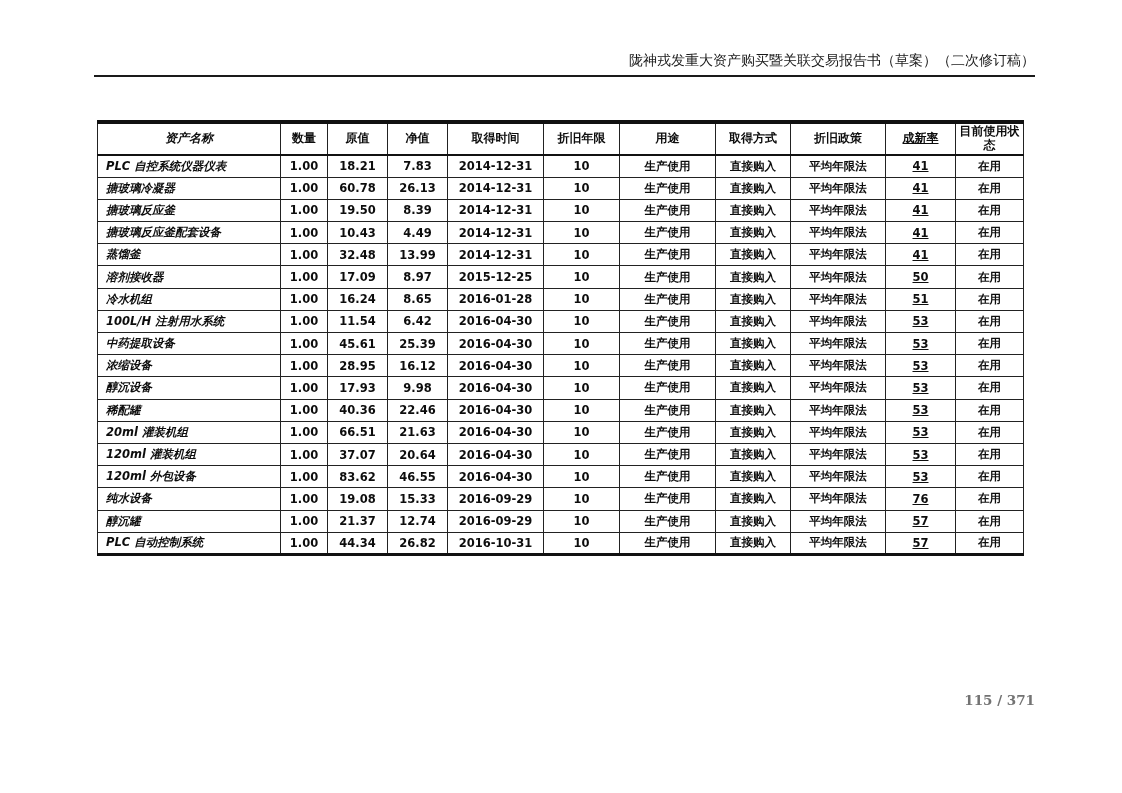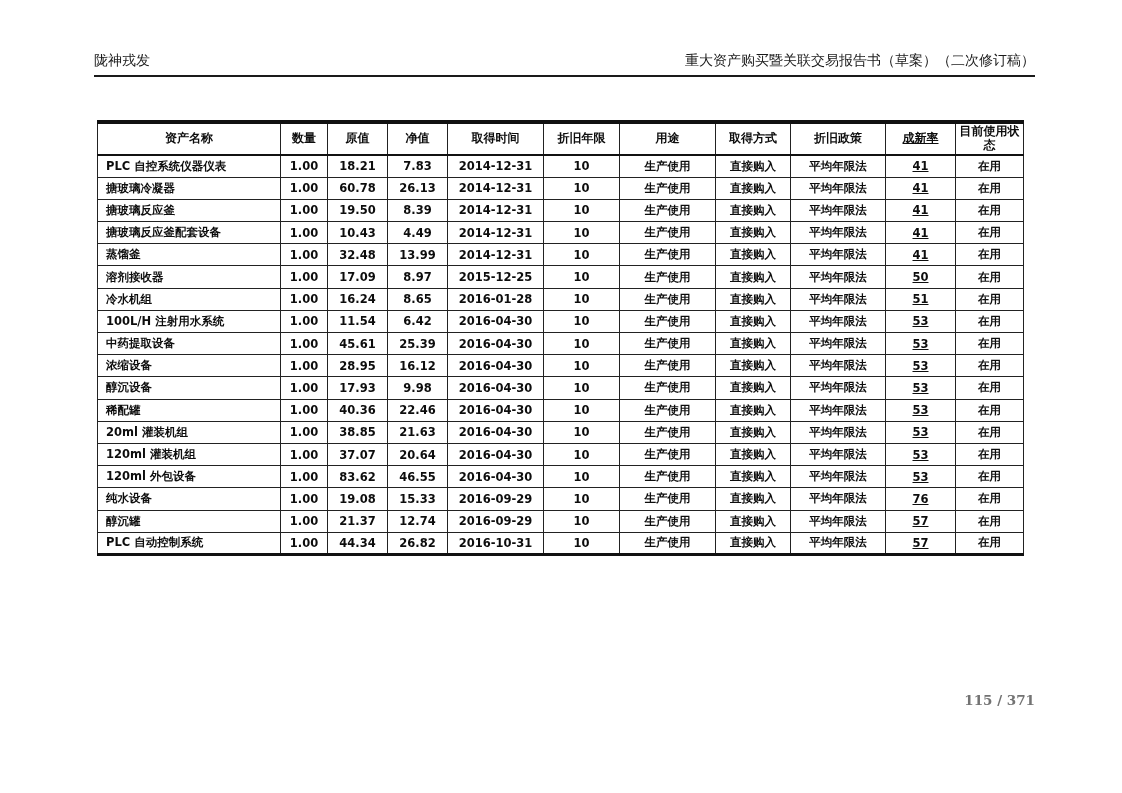--- a/index.html
+++ b/index.html
@@ -9,21 +9,21 @@
     overflow: hidden;
     font-family: "DejaVu Sans", "Liberation Sans", sans-serif;
     color: #111111;
     position: relative;
   }
   .running-header {
     position: absolute;
     left: 94px; top: 52px;
     width: 941px;
     display: flex;
-    justify-content: space-between;
+    justify-content: flex-end;
     align-items: flex-end;
     border-bottom: 2px solid #1a1a1a;
     padding-bottom: 5px;
     font-family: "DejaVu Serif", "Liberation Serif", serif;
     font-size: 14px;
     color: #1a1a1a;
     white-space: nowrap;
   }
   table.asset-table {
     position: absolute;
@@ -54,21 +54,21 @@
     height: 22.2px;
     font-size: 11.5px;
     padding: 0 2px;
     white-space: nowrap;
   }
   table.asset-table td.c0 {
     text-align: left;
     padding-left: 8px;
   }
   
-  .c0 { width: 183px; }
+  .c0 { width: 183px; font-style: italic; }
   .c1 { width: 47px; }
   .c2 { width: 60px; }
   .c3 { width: 60px; }
   .c4 { width: 96px; }
   .c5 { width: 76px; }
   .c6 { width: 96px; }
   .c7 { width: 75px; }
   .c8 { width: 95px; }
   .c9 { width: 70px; text-decoration: underline; }
   .c10 { width: 68px; }
@@ -261,21 +261,21 @@
         <td class="c5">10</td>
         <td class="c6">生产使用</td>
         <td class="c7">直接购入</td>
         <td class="c8">平均年限法</td>
         <td class="c9">53</td>
         <td class="c10">在用</td>
       </tr>
       <tr>
         <td class="c0">20ml 灌装机组</td>
         <td class="c1">1.00</td>
-        <td class="c2">38.85</td>
+        <td class="c2">66.51</td>
         <td class="c3">21.63</td>
         <td class="c4">2016-04-30</td>
         <td class="c5">10</td>
         <td class="c6">生产使用</td>
         <td class="c7">直接购入</td>
         <td class="c8">平均年限法</td>
         <td class="c9">53</td>
         <td class="c10">在用</td>
       </tr>
       <tr>

